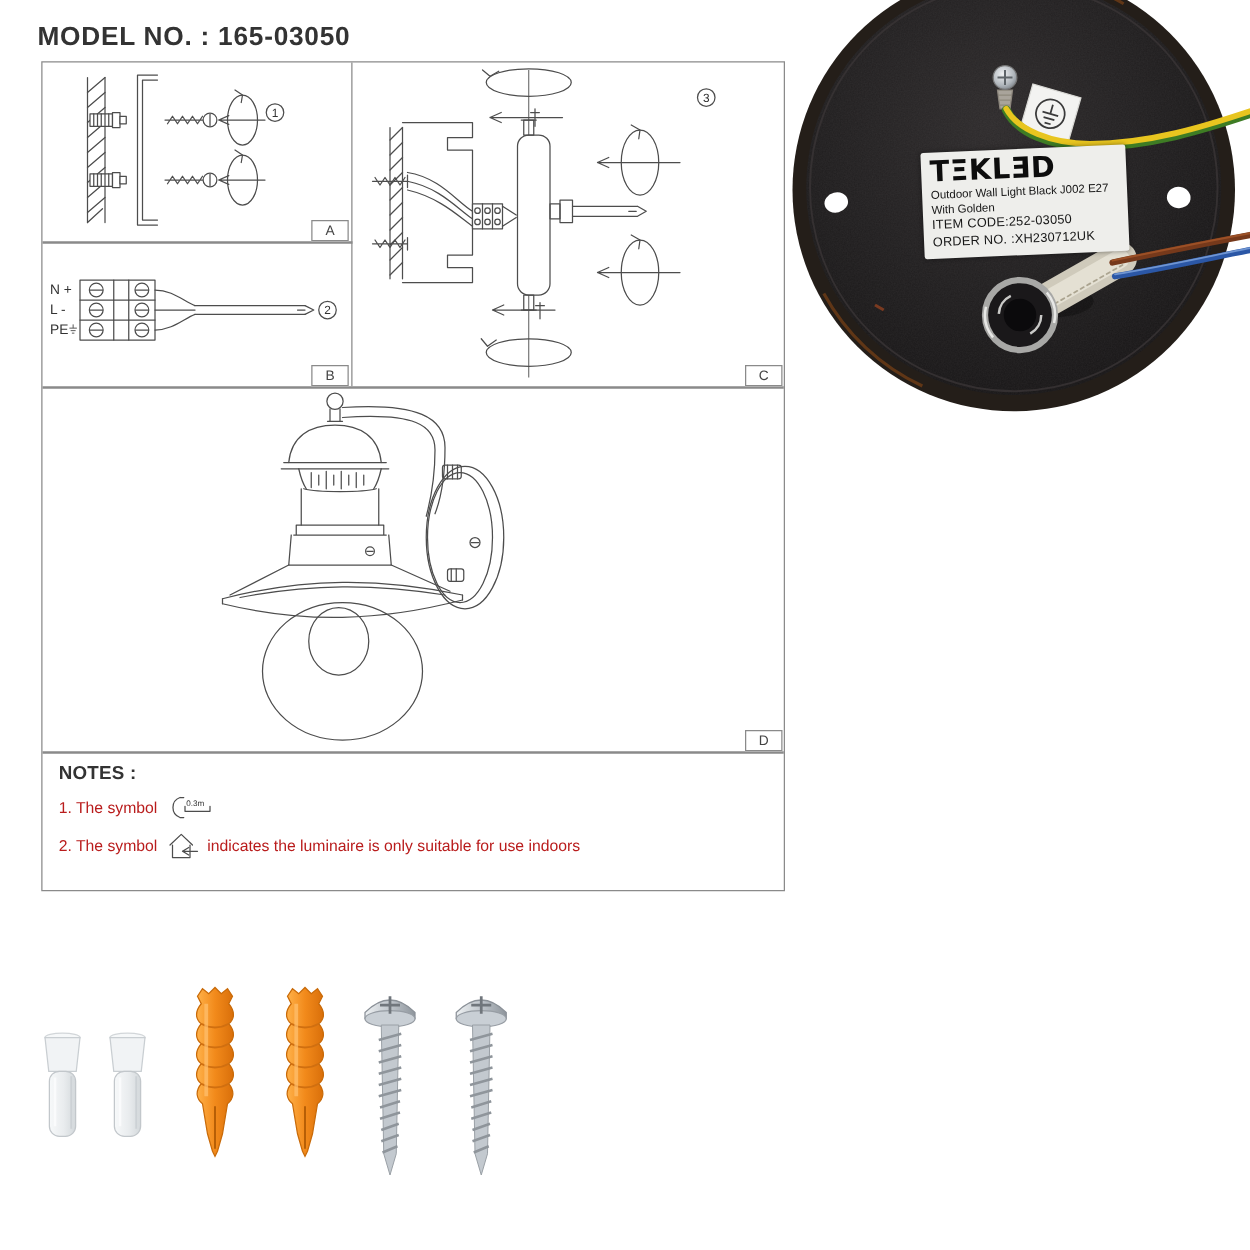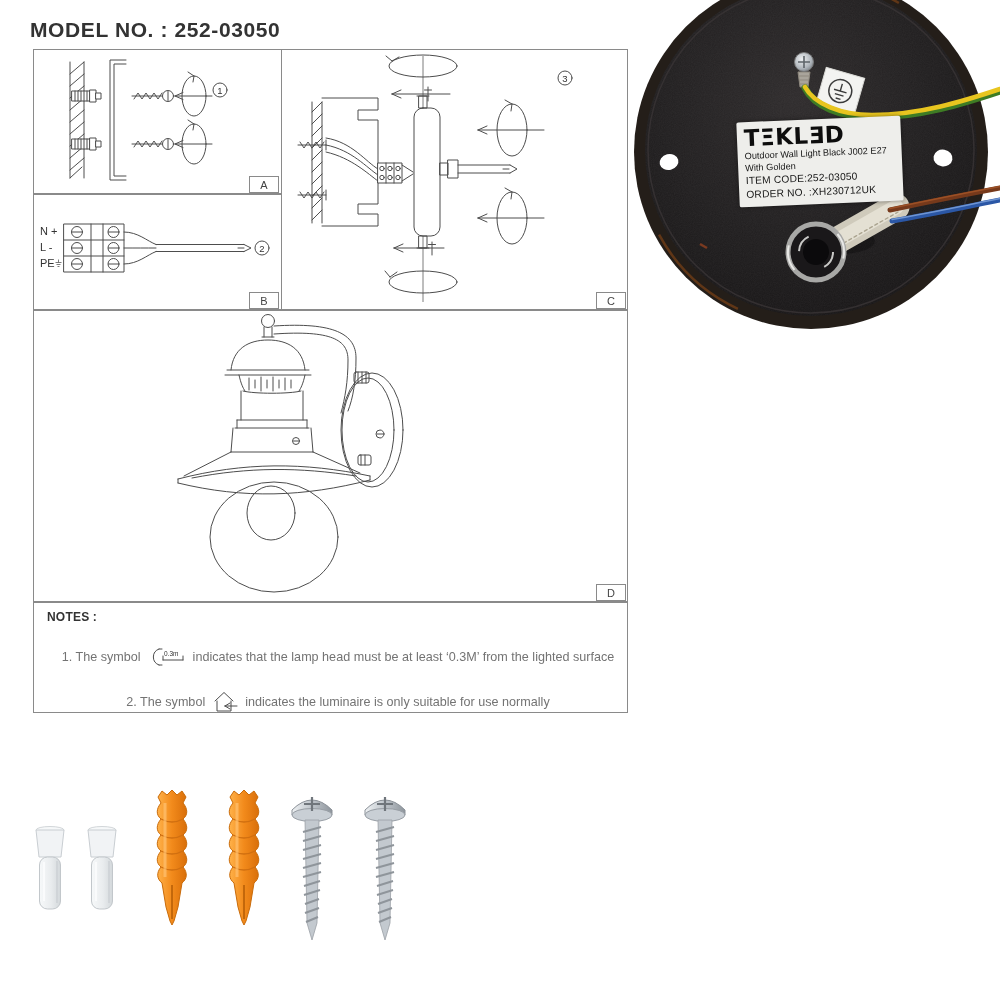--- a/index.html
+++ b/index.html
@@ -17,22 +17,22 @@
   .panel-svg{position:absolute;}
   .panel-tag{position:absolute;width:30px;height:17px;border:1.5px solid #8a8a8a;
              box-sizing:border-box;background:#fff;display:flex;align-items:center;
              justify-content:center;font-size:11px;color:#444;}
   .tag-a{left:215px;top:126px;}
   .tag-b{left:215px;top:242px;}
   .tag-c{left:562px;top:242px;}
   .tag-d{left:562px;top:534px;}
   .notes{position:absolute;left:0;top:551px;width:595px;height:113px;box-sizing:border-box;
          padding:9px 0 0 13px;}
-  .notes-heading{font-size:12px;font-weight:700;color:#333;letter-spacing:0.2px;}
-  .note-row{display:flex;align-items:center;gap:6px;margin-top:22px;font-size:12.6px;color:#737373;justify-content:center;}
+  .notes-heading{font-size:15px;font-weight:700;color:#333;letter-spacing:0.2px;}
+  .note-row{display:flex;align-items:center;gap:6px;margin-top:8px;font-size:12.6px;color:#b91c1c;}
   .note-row .pre{white-space:nowrap;}
   .note-icon{flex:0 0 auto;}
   
   .photo{position:absolute;left:628px;top:0;width:372px;height:352px;overflow:hidden;}
   .photo svg{position:absolute;left:0;top:0;}
   .plate-label{position:absolute;left:110px;top:119px;width:150px;background:#eeeeeb;
                border-radius:2px;padding:4px 7px 6px;transform:rotate(-2.4deg);
                box-shadow:0 0 4px rgba(0,0,0,0.45);}
   .brand{font-family:"DejaVu Sans", sans-serif;font-size:23px;font-weight:800;
          letter-spacing:0.5px;color:#0d0d0d;line-height:1.05;}
@@ -43,21 +43,21 @@
   .ln{stroke:#4d4d4d;stroke-width:1;fill:none;stroke-linecap:round;stroke-linejoin:round;}
   .ln-thin{stroke:#5a5a5a;stroke-width:0.8;fill:none;}
   .step-num{font-size:9.5px;fill:#333;}
   .term-lbl{font-size:11px;fill:#333;}
 </style>
 </head>
 <body>
 
 <div class="page">
 
-  <div class="title">MODEL NO. : 252-03050</div>
+  <div class="title">MODEL NO. : 165-03050</div>
 
   <div class="diagram-box">
     <div class="divider v-ab-c"></div>
     <div class="divider h-a-b"></div>
     <div class="divider h-row"></div>
     <div class="divider h-d-notes"></div>
 
     <svg class="panel-svg" style="left:0;top:0" width="248" height="143" viewBox="0 0 248 143">
       <g class="ln">
         <path d="M36,12 V128 M50,12 V128"></path>
@@ -263,29 +263,28 @@
 
     <div class="notes">
       <div class="notes-heading">NOTES :</div>
       <div class="note-row">
         <span class="pre">1. The symbol</span>
         <svg class="note-icon" width="40" height="22" viewBox="0 0 40 22">
           <path class="ln" d="M12,3 A8.5,8.5 0 0 0 12,19 M12,3 h3 M12,19 h3"></path>
           <text x="17" y="10" font-size="6.5" fill="#333">0.3m</text>
           <path class="ln" d="M16,14 H36 M16,14 v-4 M36,14 v-4"></path>
         </svg>
-        <span>indicates that the lamp head must be at least ‘0.3M’ from the lighted surface</span>
       </div>
       <div class="note-row">
         <span class="pre">2. The symbol</span>
         <svg class="note-icon" width="28" height="23" viewBox="0 0 28 23">
           <path class="ln" d="M4,11 L13,2.5 L22,11 M6,11 V21 H20 V11"></path>
           <path class="ln" d="M14,16 H26 M14,16 l5,-3 M14,16 l5,3"></path>
         </svg>
-        <span>indicates the luminaire is only suitable for use normally</span>
+        <span>indicates the luminaire is only suitable for use indoors</span>
       </div>
     </div>
   </div>
 
   <div class="photo">
     <svg width="372" height="352" viewBox="0 0 372 352">
       <defs>
         <radialGradient id="faceGrad" cx="45%" cy="35%" r="75%">
           <stop offset="0%" stop-color="#2e2b2c"></stop>
           <stop offset="55%" stop-color="#201e1f"></stop>

